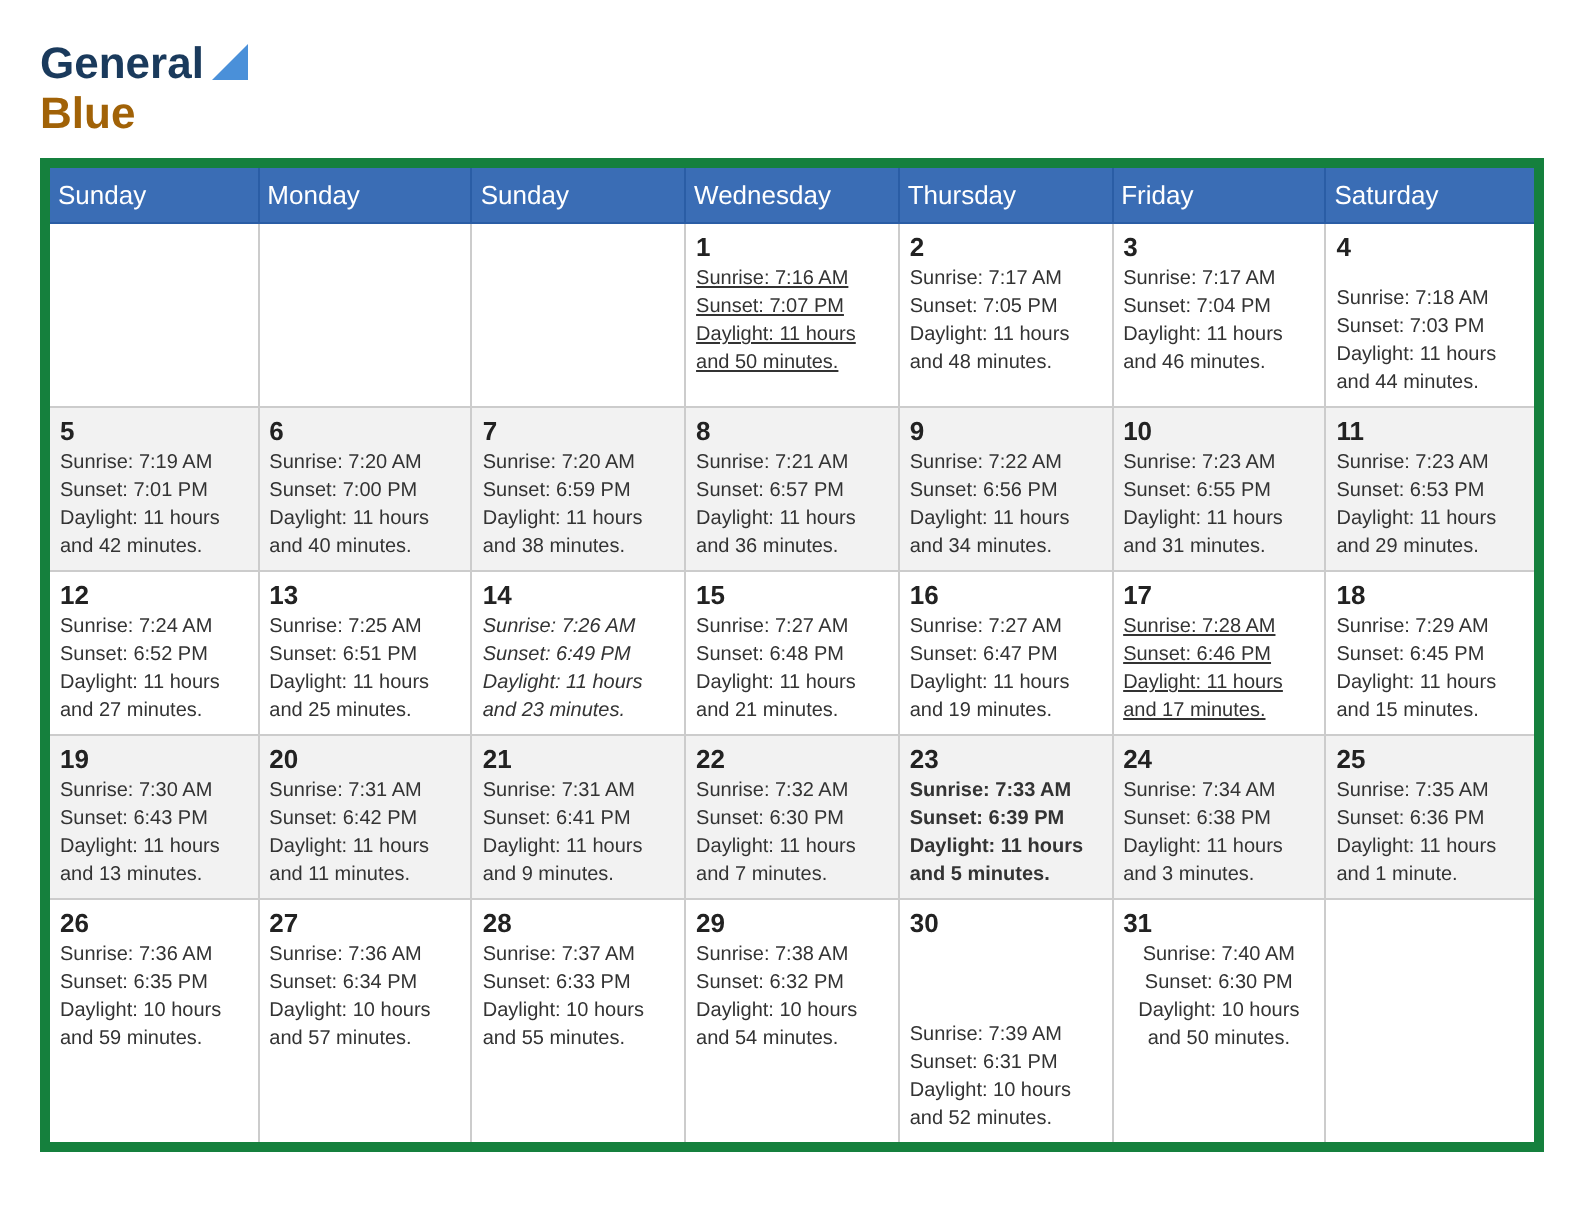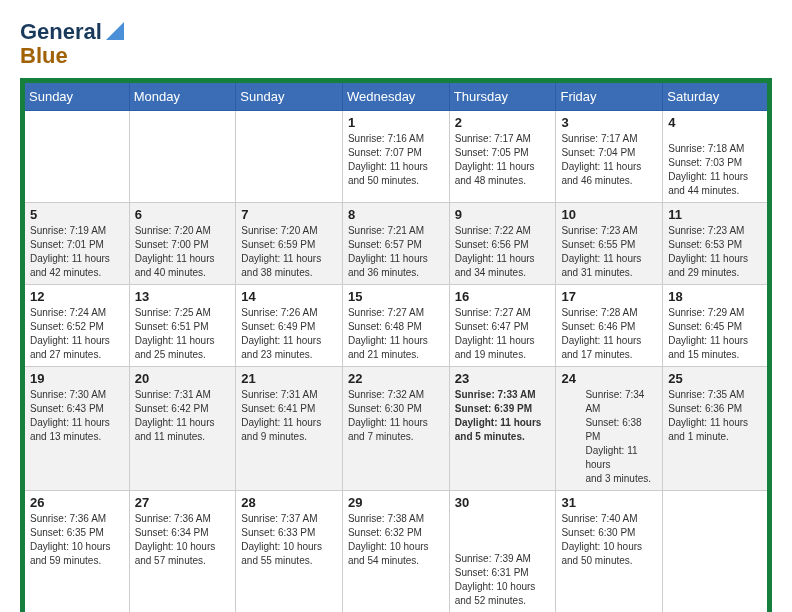--- a/index.html
+++ b/index.html
@@ -118,21 +118,21 @@
         <th>Saturday</th>
       </tr>
   </thead>
   <tbody id="calendar-body">
   <tr class="row-white">
         <td class="empty-cell"></td>
         <td class="empty-cell"></td>
         <td class="empty-cell"></td>
         <td>
           <span class="day-num">1</span>
-          <div class="day-info" style="white-space: pre-line;">Sunrise: 7:16 AM
+          <div class="day-info" style="white-space: pre-line; text-decoration: underline;">Sunrise: 7:16 AM
 Sunset: 7:07 PM
 Daylight: 11 hours
 and 50 minutes.</div>
         </td>
         <td>
           <span class="day-num">2</span>
           <div class="day-info" style="white-space: pre-line;">Sunrise: 7:17 AM
 Sunset: 7:05 PM
 Daylight: 11 hours
 and 48 minutes.</div>
@@ -213,42 +213,42 @@
         </td>
         <td>
           <span class="day-num">13</span>
           <div class="day-info" style="white-space: pre-line;">Sunrise: 7:25 AM
 Sunset: 6:51 PM
 Daylight: 11 hours
 and 25 minutes.</div>
         </td>
         <td>
           <span class="day-num">14</span>
-          <div class="day-info" style="white-space: pre-line;">Sunrise: 7:26 AM
+          <div class="day-info" style="white-space: pre-line; font-style: italic;">Sunrise: 7:26 AM
 Sunset: 6:49 PM
 Daylight: 11 hours
 and 23 minutes.</div>
         </td>
         <td>
           <span class="day-num">15</span>
           <div class="day-info" style="white-space: pre-line;">Sunrise: 7:27 AM
 Sunset: 6:48 PM
 Daylight: 11 hours
 and 21 minutes.</div>
         </td>
         <td>
           <span class="day-num">16</span>
           <div class="day-info" style="white-space: pre-line;">Sunrise: 7:27 AM
 Sunset: 6:47 PM
 Daylight: 11 hours
 and 19 minutes.</div>
         </td>
         <td>
           <span class="day-num">17</span>
-          <div class="day-info" style="white-space: pre-line;">Sunrise: 7:28 AM
+          <div class="day-info" style="white-space: pre-line; text-decoration: underline;">Sunrise: 7:28 AM
 Sunset: 6:46 PM
 Daylight: 11 hours
 and 17 minutes.</div>
         </td>
         <td>
           <span class="day-num">18</span>
           <div class="day-info" style="white-space: pre-line;">Sunrise: 7:29 AM
 Sunset: 6:45 PM
 Daylight: 11 hours
 and 15 minutes.</div>
@@ -285,21 +285,21 @@
         </td>
         <td>
           <span class="day-num">23</span>
           <div class="day-info" style="white-space: pre-line; font-weight: bold;">Sunrise: 7:33 AM
 Sunset: 6:39 PM
 Daylight: 11 hours
 and 5 minutes.</div>
         </td>
         <td>
           <span class="day-num">24</span>
-          <div class="day-info" style="white-space: pre-line; margin-left: 24px;">Sunrise: 7:34 AM
+          <div class="day-info" style="white-space: pre-line;">Sunrise: 7:34 AM
 Sunset: 6:38 PM
 Daylight: 11 hours
 and 3 minutes.</div>
         </td>
         <td>
           <span class="day-num">25</span>
           <div class="day-info" style="white-space: pre-line;">Sunrise: 7:35 AM
 Sunset: 6:36 PM
 Daylight: 11 hours
 and 1 minute.</div>
@@ -336,21 +336,21 @@
         </td>
         <td>
           <span class="day-num">30</span>
           <div class="day-info" style="white-space: pre-line; margin-top: 42px;">Sunrise: 7:39 AM
 Sunset: 6:31 PM
 Daylight: 10 hours
 and 52 minutes.</div>
         </td>
         <td>
           <span class="day-num">31</span>
-          <div class="day-info" style="white-space: pre-line;">Sunrise: 7:40 AM
+          <div class="day-info" style="white-space: pre-line; text-align: center;">Sunrise: 7:40 AM
 Sunset: 6:30 PM
 Daylight: 10 hours
 and 50 minutes.</div>
         </td>
         <td class="empty-cell"></td>
       </tr>
     </tbody>
 </table>
 
 </body></html>

